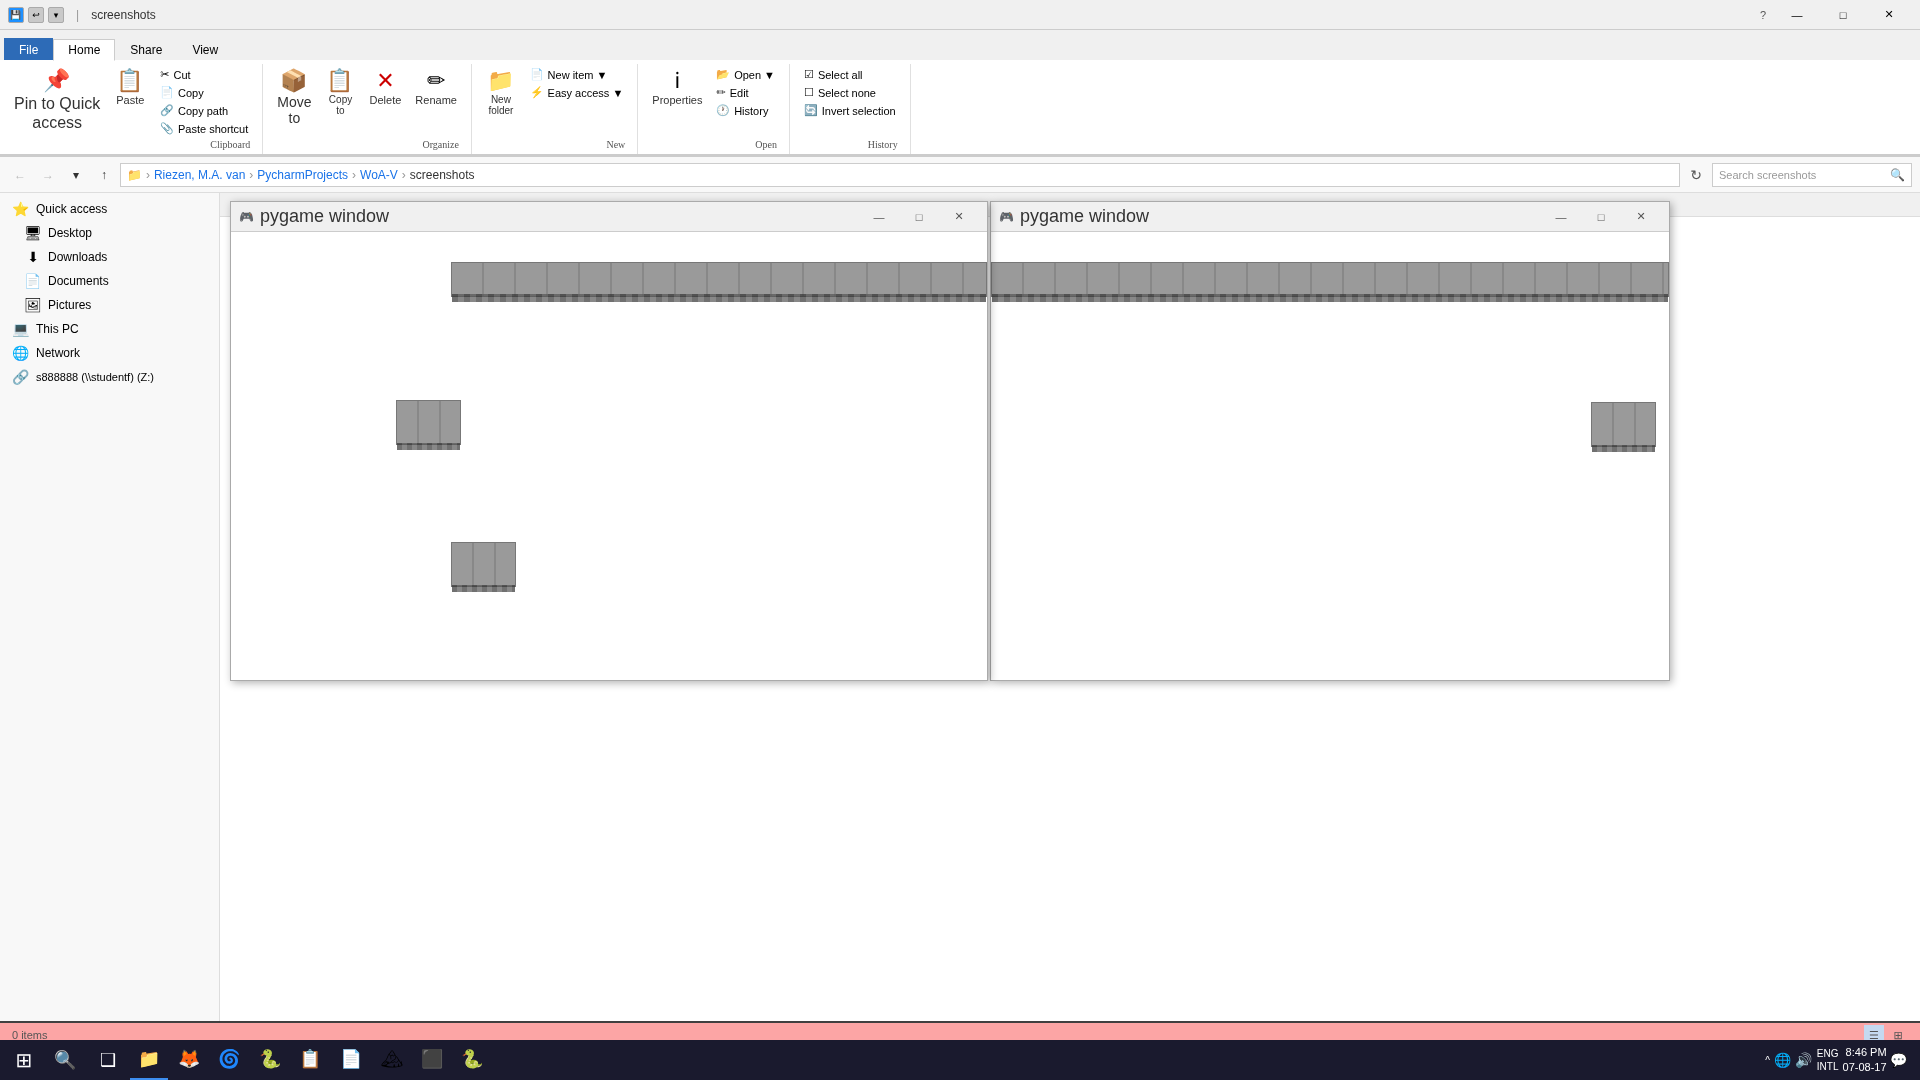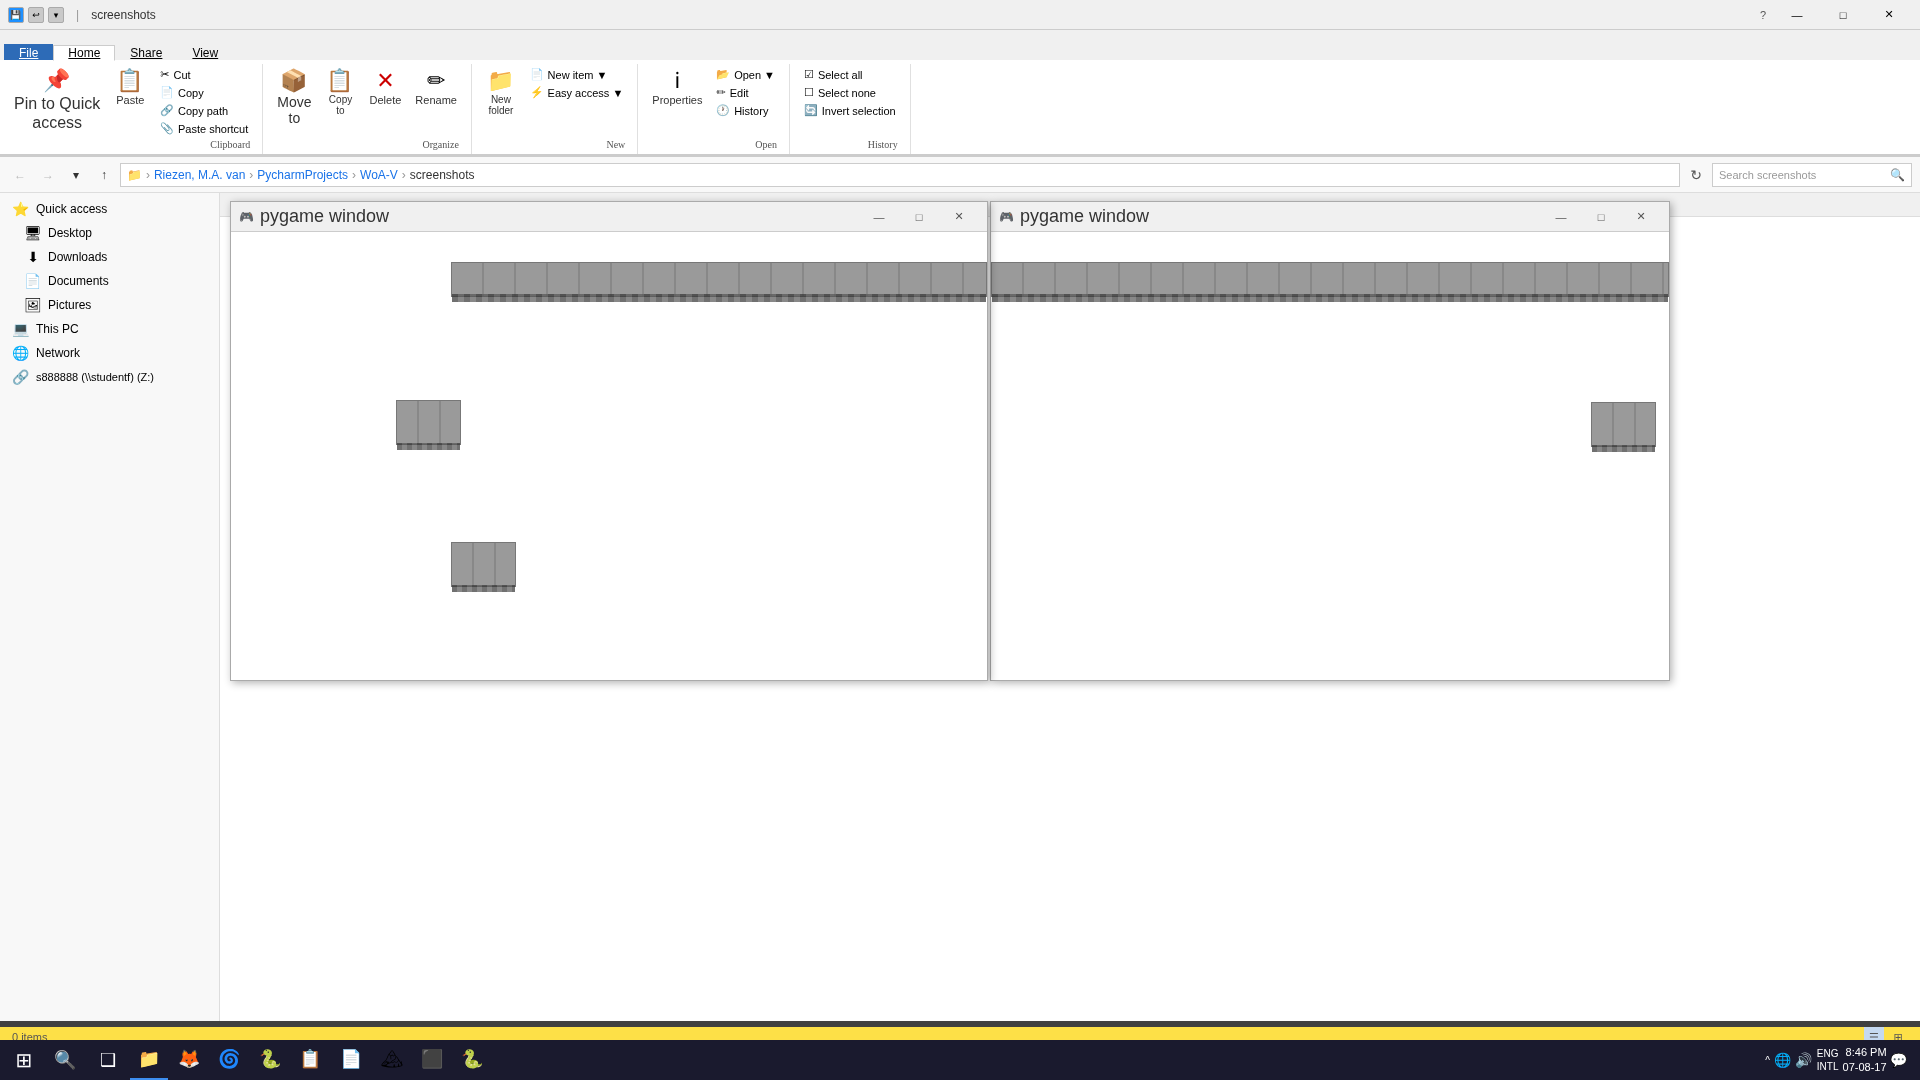--- a/index.html
+++ b/index.html
@@ -54,22 +54,22 @@
       align-items: flex-end;
       padding: 0 4px;
       background: #f0f0f0;
     }
     .ribbon-tab {
       padding: 4px 14px;
       font-size: 12px;
       cursor: pointer;
       border: 1px solid transparent;
       border-bottom: none;
-      height: 16px;
-      display: flex; align-items: center; text-decoration: underline;
+      height: 22px;
+      display: flex; align-items: center;
     }
     .ribbon-tab.active {
       background: #fff;
       border-color: #ccc;
       border-bottom: 1px solid #fff;
       margin-bottom: -1px;
       color: #000;
     }
     .ribbon-tab.file {
       background: #2d6bb7;
@@ -226,22 +226,22 @@
       display: flex;
       align-items: center;
       font-size: 11px;
       color: #555;
       padding: 0 12px;
     }
 
     
     .status-bar {
       height: 26px;
-      background: #fde047;
-      border-top: 6px solid #404040;
+      background: #fca5a5;
+      border-top: 2px solid #404040;
       display: flex;
       align-items: center;
       padding: 0 12px;
       font-size: 11px;
       color: #555;
     }
     .status-right {
       margin-left: auto;
       display: flex;
       gap: 4px;

